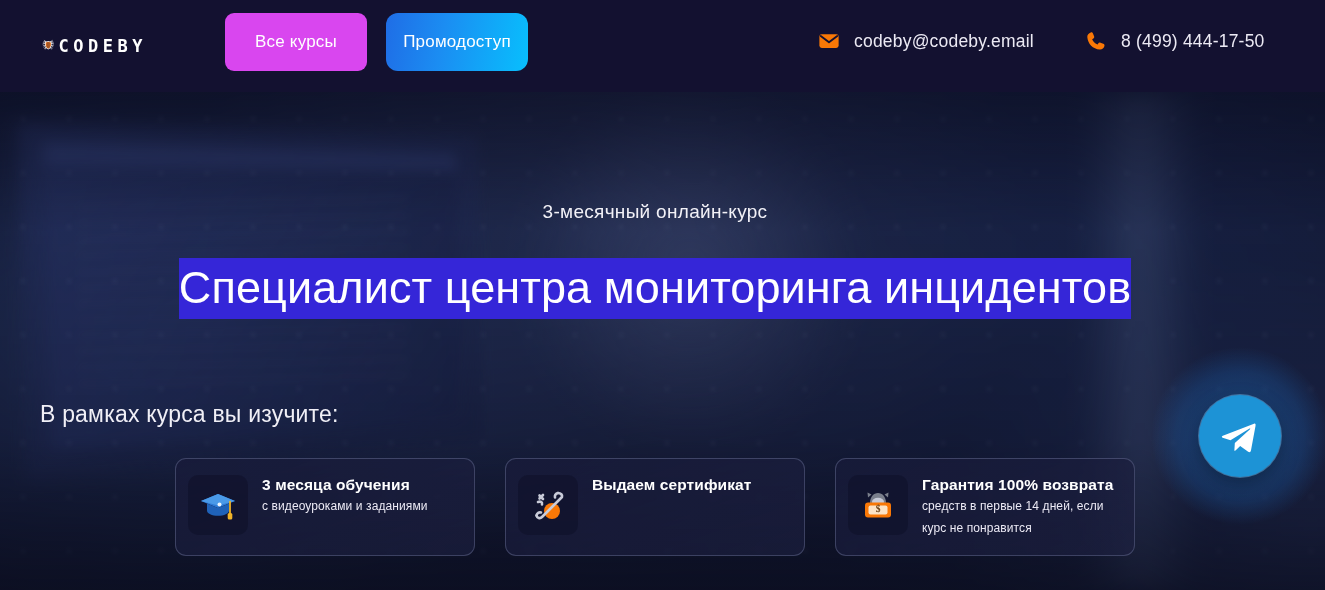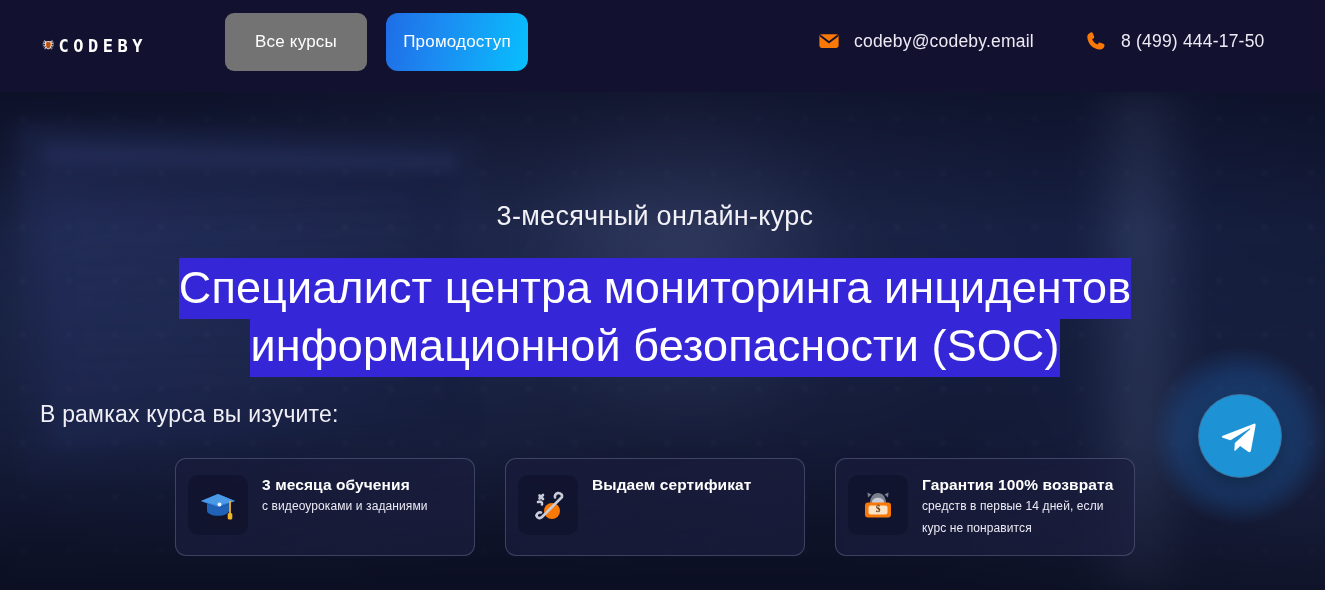--- a/index.html
+++ b/index.html
@@ -68,21 +68,21 @@
     letter-spacing: .2px;
     height: 58px;
     display: inline-flex;
     align-items: center;
     justify-content: center;
   }
   .btn-courses {
     position: absolute;
     left: 225px; top: 13px;
     width: 142px;
-    background: #737373;
+    background: #d946ef;
   }
   .btn-promo {
     position: absolute;
     left: 386px; top: 13px;
     width: 142px;
     background: linear-gradient(100deg, #1f6de6 0%, #1b8df2 40%, #08bffd 100%);
     border-radius: 12px;
   }
 
   .contact {
@@ -185,21 +185,21 @@
   
   .hero-content {
     position: absolute; inset: 0;
     z-index: 5;
   }
 
   .eyebrow {
     position: absolute;
     top: 109px; left: 0; width: 1310px;
     text-align: center;
-    font-size: 27px;
+    font-size: 19px;
     color: #f2f1f7;
     letter-spacing: .3px;
   }
 
   .title {
     position: absolute;
     top: 167px; left: 0; width: 1310px;
     text-align: center;
     font-size: 45px;
     font-weight: 400;
@@ -370,21 +370,20 @@
       <div class="bg-glowcol"></div>
       <div class="bg-shade"></div>
     </div>
 
     <div class="hero-content">
 
       <div class="eyebrow">3-месячный онлайн-курс</div>
 
       <h1 class="title">
         <span class="sel">Специалист центра мониторинга инцидентов</span><br>
-        <span class="sel">информационной безопасности (SOC)</span>
       </h1>
 
       <div class="subhead">В рамках курса вы изучите:</div>
 
       <div class="cards">
 
         <div class="card">
           <div class="card-ico">
             <svg viewBox="0 0 40 40">
               <path d="M20 9 L37 16 L20 23 L3 16 Z" fill="#2E7BD6"></path>

